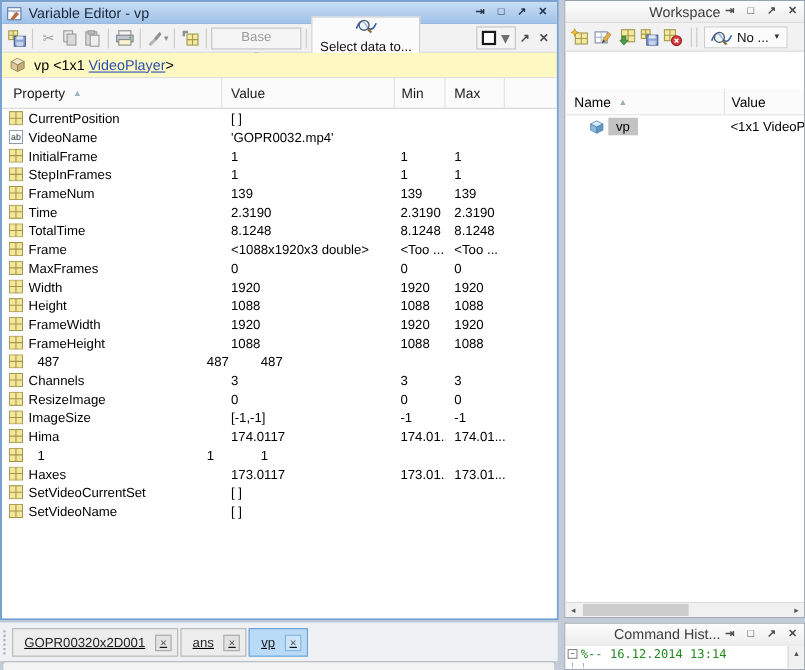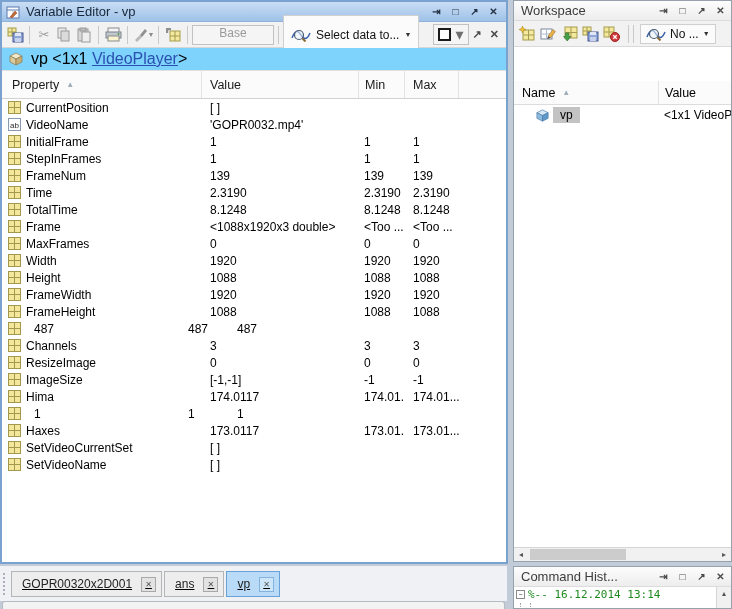--- a/index.html
+++ b/index.html
@@ -36,31 +36,31 @@
   .tb-sep { width:1px; height:18px; background:#c9c9c9; margin:0 4px; flex:0 0 1px; }
   .tb-glyph { font-size:13px; color:#a0a0a0; line-height:1; }
   .combo {
     height:20px; display:flex; align-items:center; border:1px solid #c2c2c2;
     background:#f5f5f5; padding:0 5px; gap:5px;
   }
   .combo .combo-label { font-size:12px; color:#9a9a9a; }
   .combo .chev { font-size:8px; color:#9a9a9a; }
   #select-data-btn {
     height:39px; display:flex; align-items:center; gap:5px; padding:0 7px;
-    border:1px solid #cfcfcf; background:#fbfbfb;
+    border:1px solid #cfcfcf; background:#fbfbfb;flex-direction:column;
   }
   #select-data-btn .dd-label { font-size:12px; color:#111; white-space:nowrap; }
   .dd-arrow { font-size:7px; color:#333; }
   #border-combo { height:21px; background:#f5f5f5; border:1px solid #c2c2c2; display:flex; align-items:center; padding:0 4px; gap:5px; }
   #border-combo .sq { width:13px; height:13px; background:#fff; border:2px solid #1a1a1a; }
   .small-ctl { font-size:11px; color:#4c4c4c; font-weight:bold; padding:0 4px; }
 
   .ve-objheader {
     height:22px; flex:0 0 22px; display:flex; align-items:center; padding-left:6px;
-    background:#7dd3fc; font-size:16px;
+    background:#fef9c3; font-size:13px;
   }
   .ve-objheader .obj-text { margin-left:7px; white-space:nowrap; }
   a.vlink { color:#2a50b0; text-decoration:underline; cursor:pointer; }
 
   .ve-thead {
     height:29px; flex:0 0 29px; display:flex; align-items:stretch;
     background:#fbfbfb; border-top:1px solid #e0e0e0; border-bottom:1px solid #d2d2d2;
     font-size:12.5px; color:#1a1a1a;
   }
   .th { display:flex; align-items:center; border-right:1px solid #e3e3e3; white-space:nowrap; overflow:hidden; }
@@ -83,21 +83,21 @@
   
   .panel {
     position:absolute; background:#fff; border:1px solid #97a1ad;
     display:flex; flex-direction:column; overflow:hidden;
   }
   #ws-panel { left:513px; top:0; width:219px; height:562px; }
   #ch-panel { left:513px; top:566px; width:219px; height:43px; }
 
   .panel-titlebar {
     height:20px; flex:0 0 20px; display:flex; align-items:center; padding:0 2px 0 7px;
-    background:linear-gradient(#fdfdfd,#ededed); border-bottom:1px solid #dcdcdc;
+    background:linear-gradient(#fdfdfd,#ededed); border-bottom:1px solid #dcdcdc;text-align:right;
   }
   .panel-titlebar .win-title { font-size:13px; color:#3c3c3c; flex:1; white-space:nowrap; overflow:hidden; }
 
   .ws-toolbar {
     height:26px; flex:0 0 26px; display:flex; align-items:center; padding:0 3px;
     background:#f2f2f2; border-bottom:1px solid #d9d9d9;
   }
   .ws-toolbar .tb-btn { min-width:21px; }
   #ws-plot-dd {
     height:20px; display:flex; align-items:center; gap:4px; padding:0 5px;

